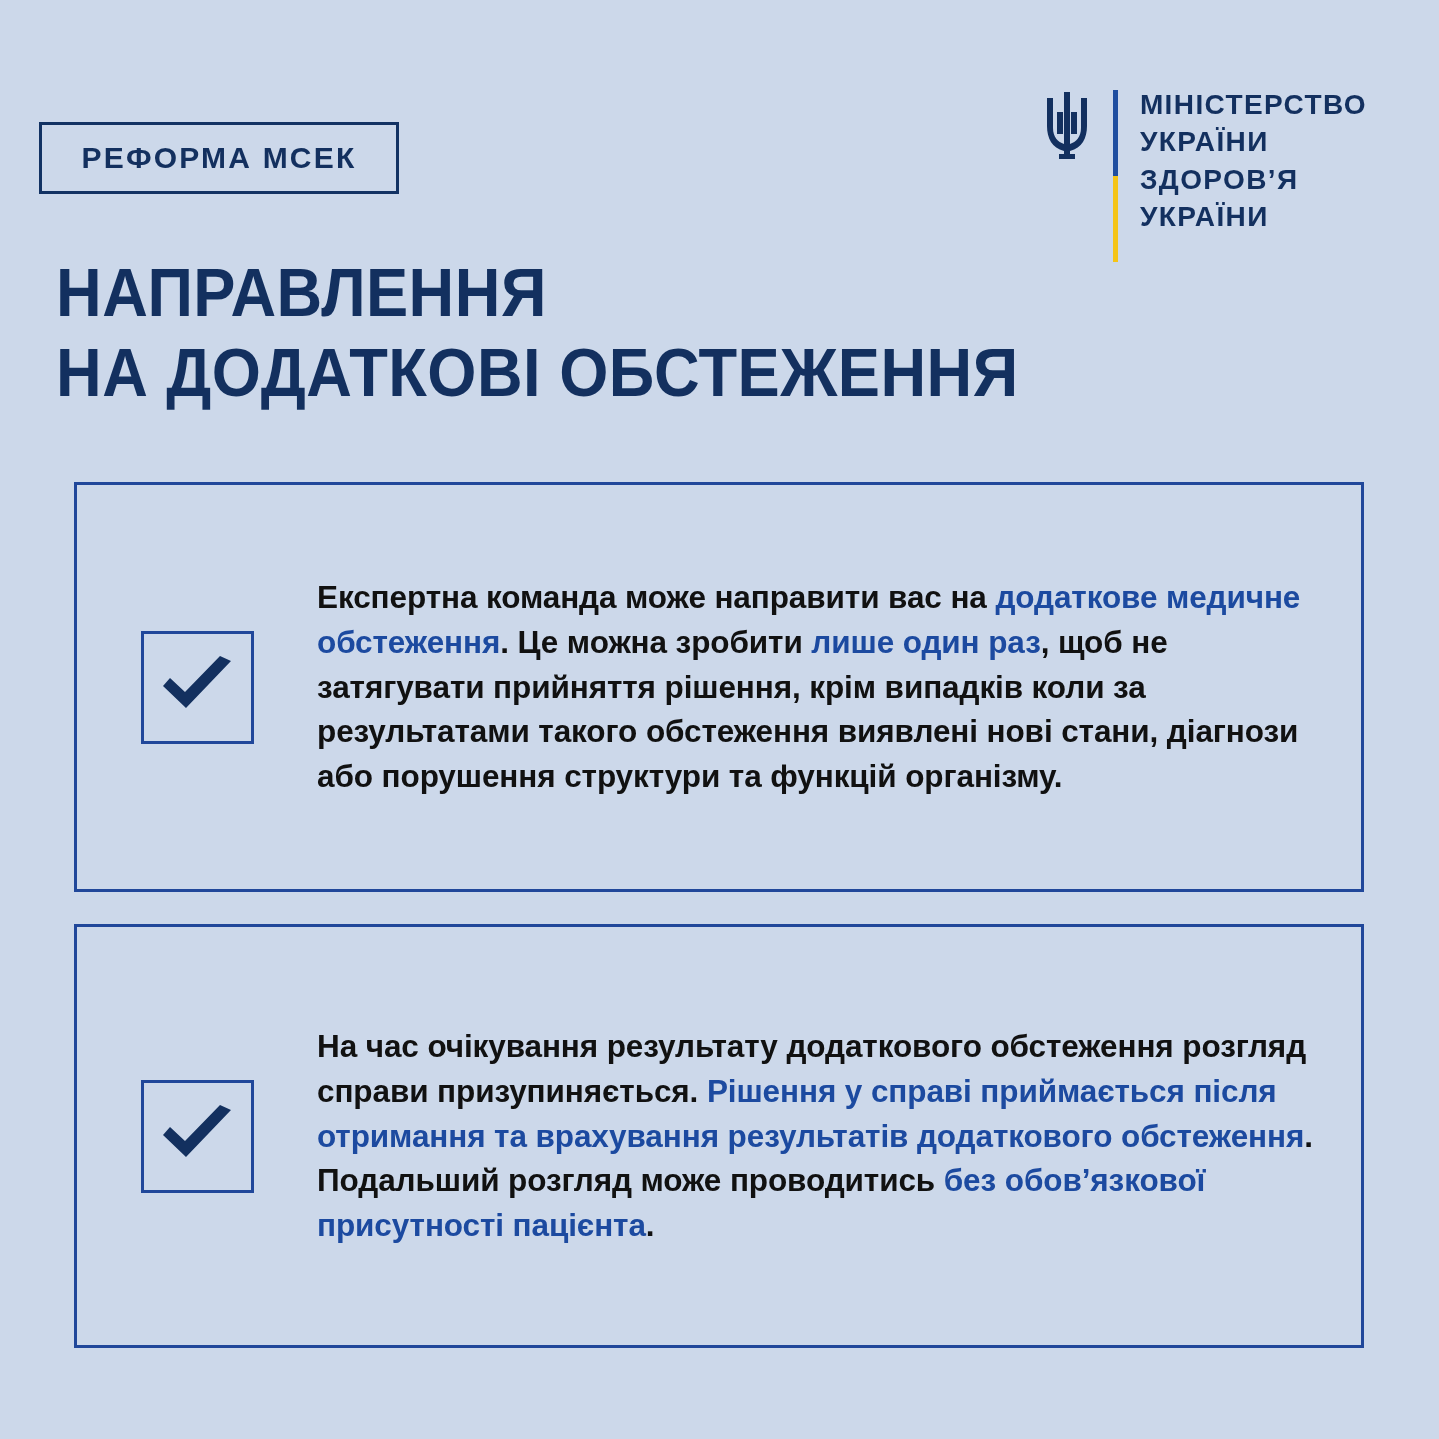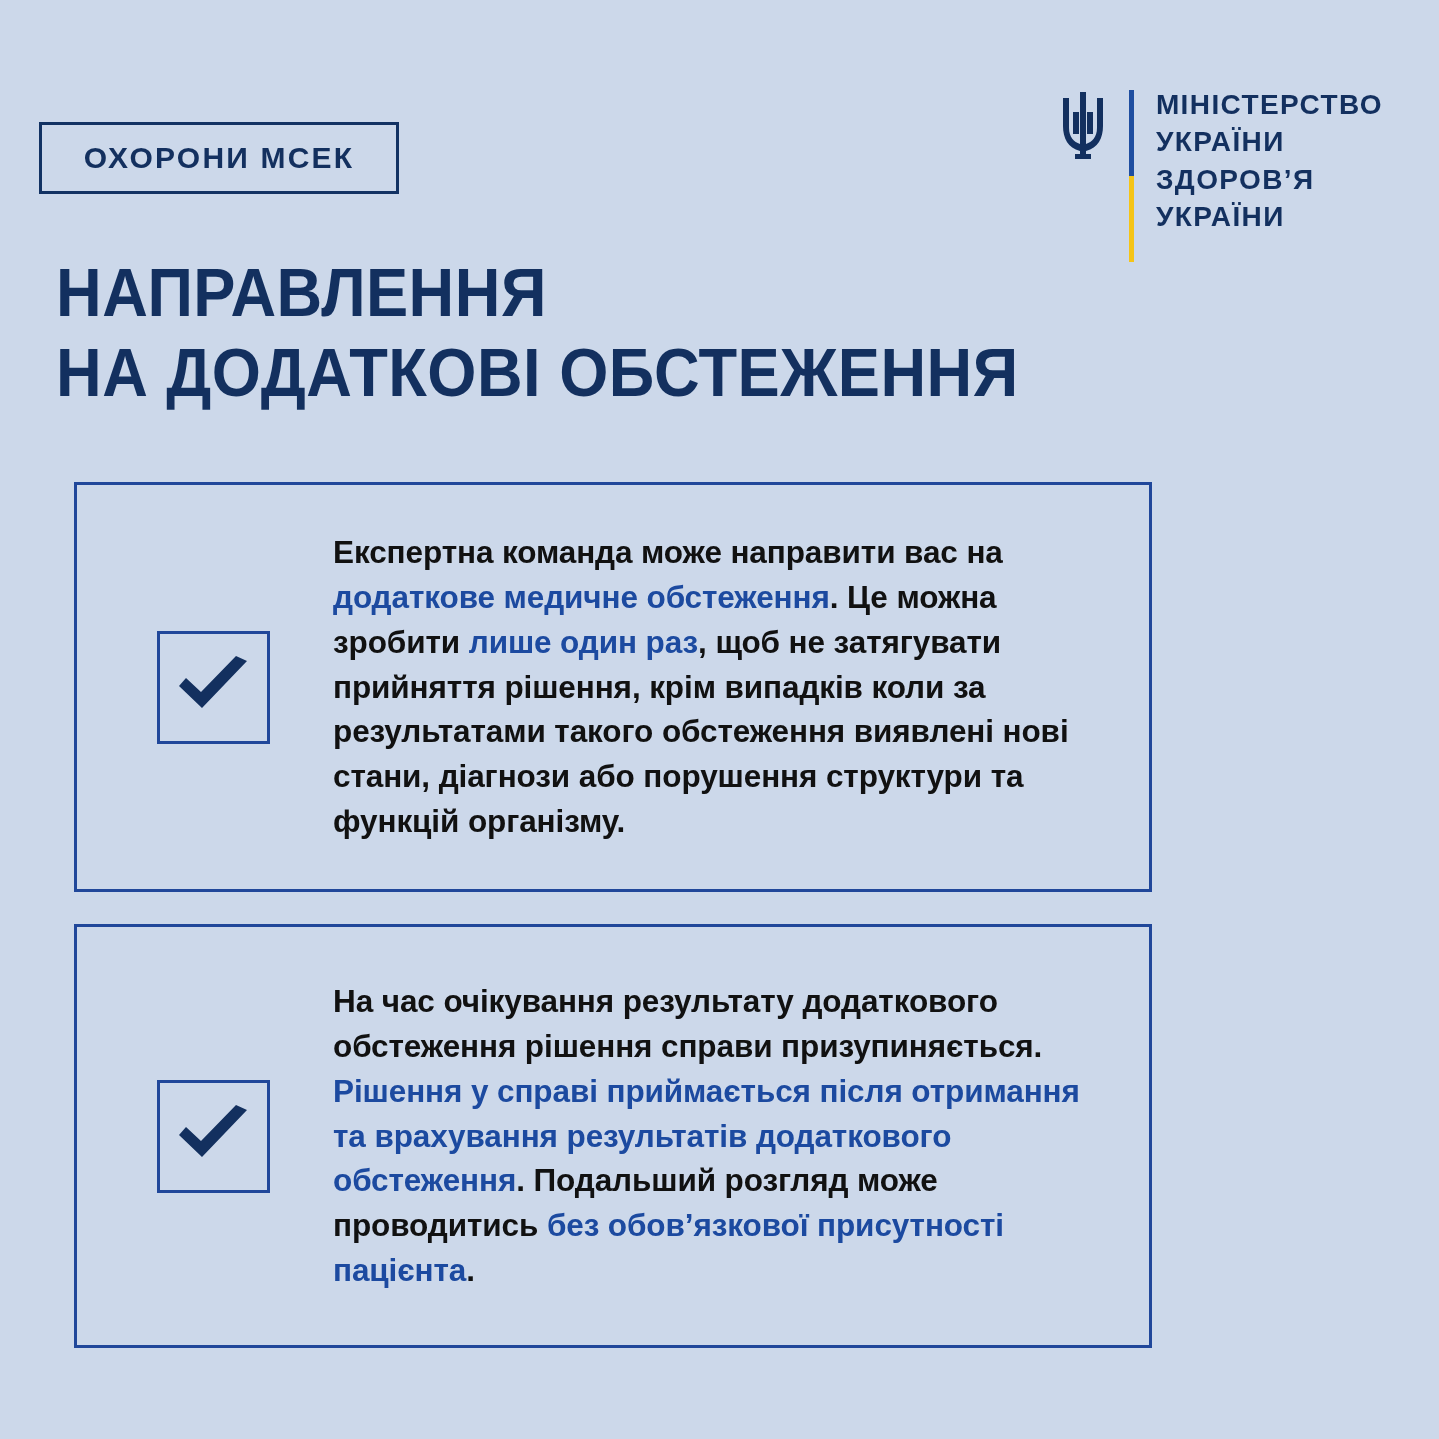--- a/index.html
+++ b/index.html
@@ -36,21 +36,21 @@
   }
   .tag span {
     font-size: 30px;
     font-weight: 700;
     letter-spacing: 2.2px;
     color: #13305f;
   }
 
   .logo {
     position: absolute;
-    right: 56px;
+    right: 72px;
     top: 88px;
     display: flex;
     align-items: flex-start;
     gap: 22px;
   }
   .logo-emblem {
     width: 48px;
     height: 78px;
     position: relative;
     flex: none;
@@ -96,26 +96,25 @@
     text-transform: uppercase;
     font-stretch: condensed;
     transform: scaleX(0.93);
     transform-origin: left center;
   }
 
   
   .card {
     position: absolute;
     left: 74px;
-    width: 1078px;
+    width: 1290px;
     border: 3px solid #20479a;
     box-sizing: border-box;
     display: flex;
     align-items: center;
-    padding-left: 16px;
   }
   #card-1 { top: 482px; height: 410px; }
   #card-2 { top: 924px; height: 424px; }
 
   .check-wrap {
     flex: none;
     width: 240px;
     display: flex;
     align-items: center;
     justify-content: center;
@@ -140,21 +139,21 @@
     letter-spacing: -0.1px;
   }
   .card-text .hl { color: #1c4aa0; }
 </style>
 </head>
 <body>
 
 <div class="page">
 
   <div class="tag">
-    <span>ОХОРОНИ МСЕК</span>
+    <span>РЕФОРМА МСЕК</span>
   </div>
 
   <div class="logo">
     <div class="logo-emblem">
       <svg viewBox="0 0 48 78" width="48" height="78" aria-hidden="true">
         <g fill="#13305f">
           <rect x="21" y="4" width="6" height="62"></rect>
           <path d="M4 10 h6 v30 c0 9 5 14 11 16 v7 C9 60 4 50 4 38 Z"></path>
           <path d="M44 10 h-6 v30 c0 9 -5 14 -11 16 v7 c12 -3 17 -13 17 -25 Z"></path>
           <path d="M14 24 h6 v22 h-6 z"></path>
@@ -196,16 +195,16 @@
   <div class="card" id="card-2">
     <div class="check-wrap">
       <div class="check-box">
         <span>
           <svg width="78" height="62" viewBox="0 0 78 62" aria-hidden="true">
             <path d="M5 30 L28 52 L73 5 L62 0 L27 36 L12 22 Z" fill="#13305f"></path>
           </svg>
         </span>
       </div>
     </div>
-    <div class="card-text" id="card-2-text"><span>На час очікування результату додаткового обстеження рішення справи призупиняється. </span><span class="hl">Рішення у справі приймається після отримання та врахування результатів додаткового обстеження</span><span>. Подальший розгляд може проводитись </span><span class="hl">без обов’язкової присутності пацієнта</span><span>.</span></div>
+    <div class="card-text" id="card-2-text"><span>На час очікування результату додаткового обстеження розгляд справи призупиняється. </span><span class="hl">Рішення у справі приймається після отримання та врахування результатів додаткового обстеження</span><span>. Подальший розгляд може проводитись </span><span class="hl">без обов’язкової присутності пацієнта</span><span>.</span></div>
   </div>
 
 </div>
 
 </body></html>

